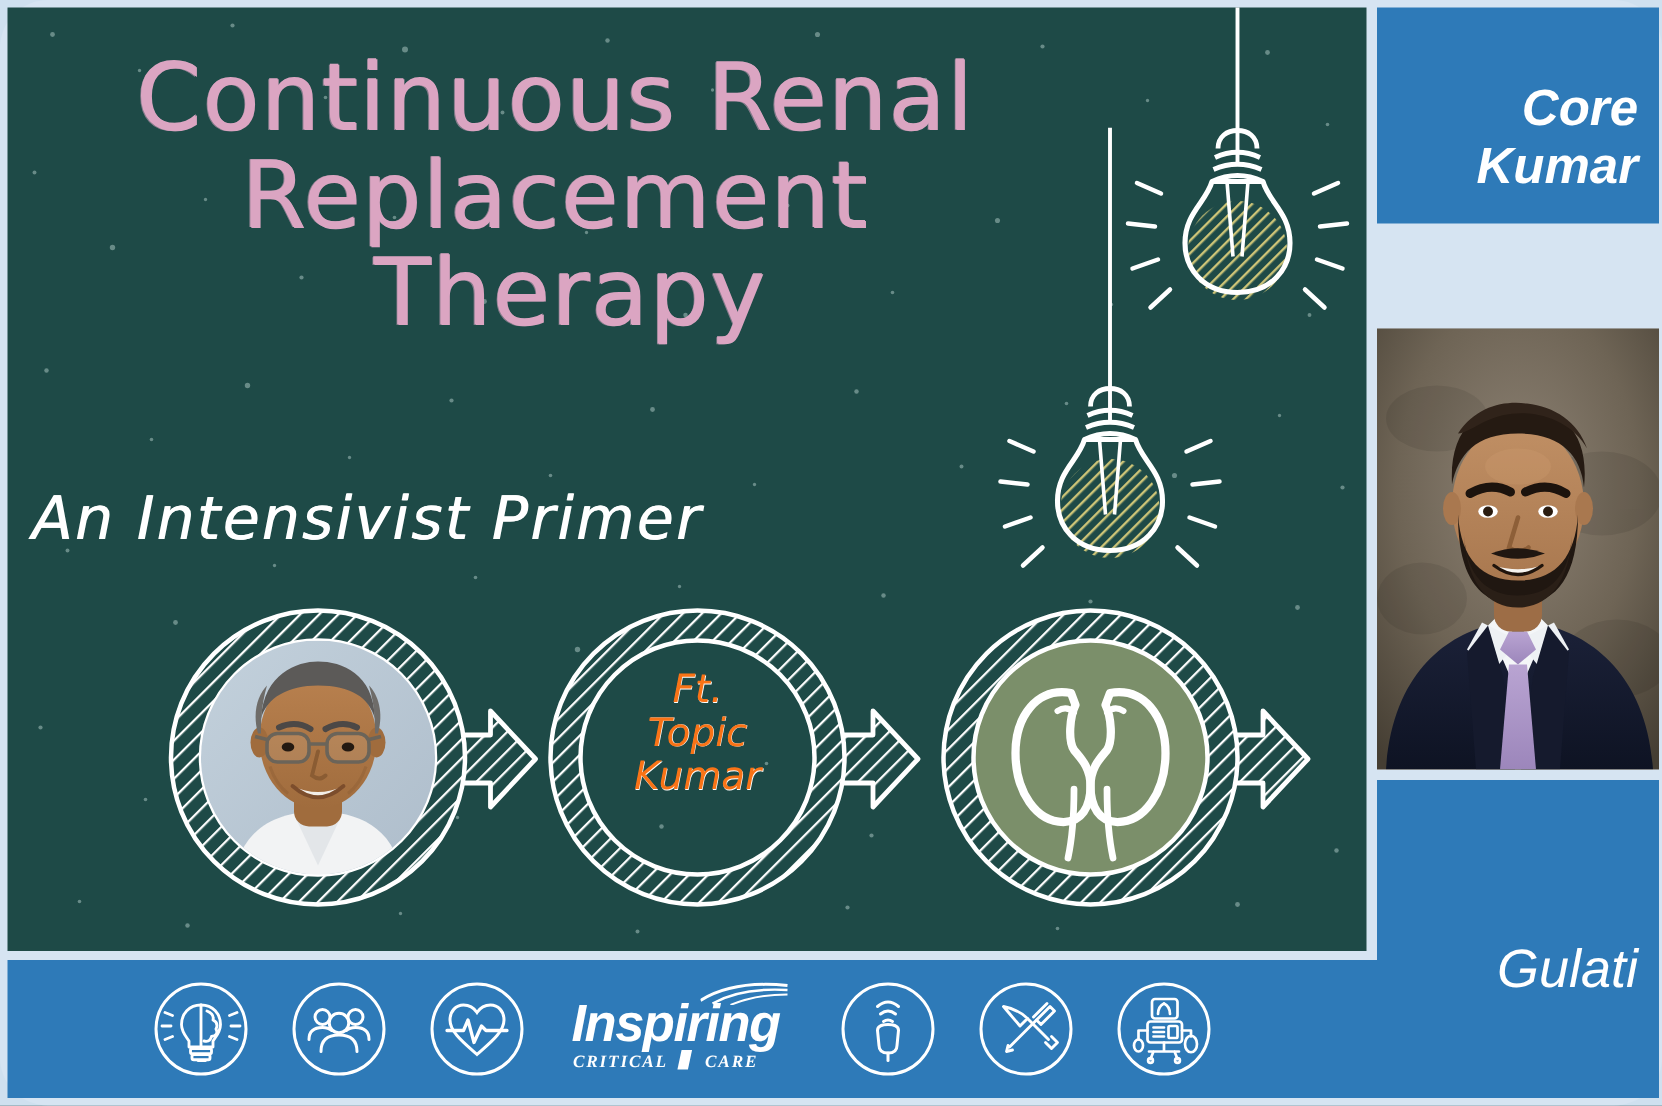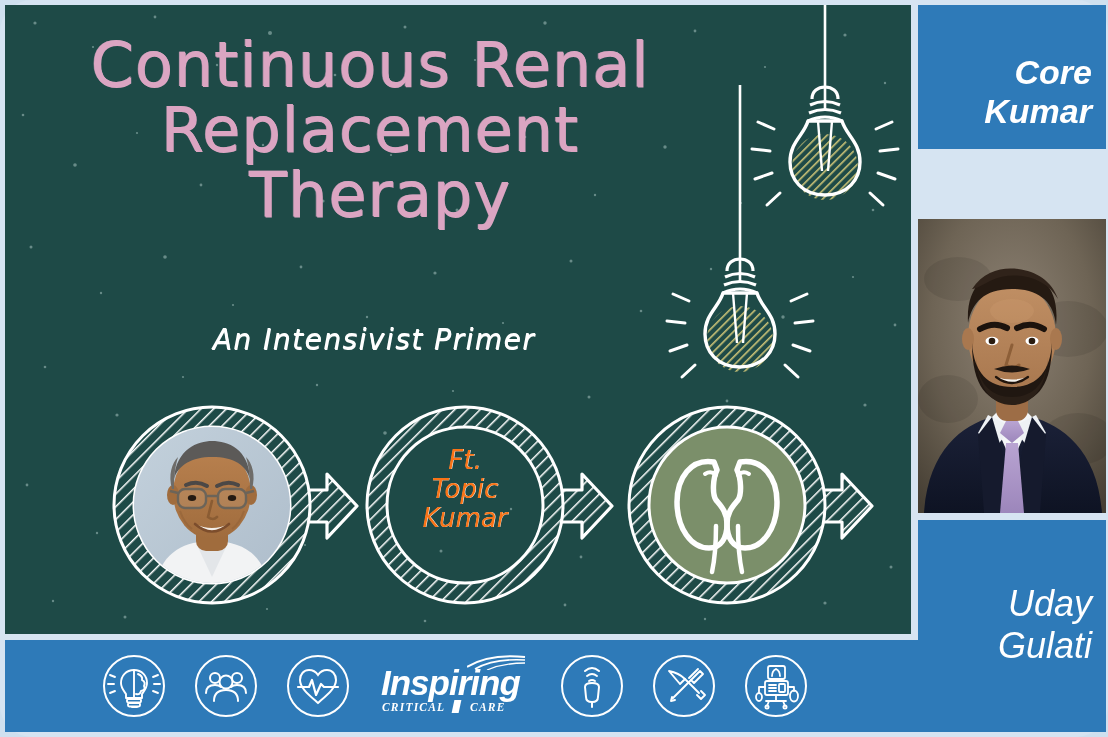--- a/index.html
+++ b/index.html
@@ -43,27 +43,27 @@
     line-height: 1.02;
     letter-spacing: 1px;
     text-shadow: 0.7px 0.7px 0 #dba5c2, -0.6px 0.4px 0 rgba(219,165,194,.55);
   }
   .chalk-title .l1 { display:block; font-size: 62px; }
   .chalk-title .l2 { display:block; font-size: 62px; margin-top: 2px;}
   .chalk-title .l3 { display:block; font-size: 62px; margin-top: 2px; padding-left: 20px;}
 
   .chalk-sub {
     position: absolute;
-    left: 4px; top: 318px;
+    left: 16px; top: 318px;
     width: 730px;
-    text-align: center;
+    text-align: left;
     color: #ffffff;
     font-family: "DejaVu Sans", sans-serif;
     font-style: italic;
-    font-size: 28px;
+    font-size: 40px;
     letter-spacing: 1.5px;
     text-shadow: .5px .5px 0 #fff;
   }
 
   
   .bulb-wrap { position: absolute; }
   #bulb-a { left: 745px; top: -6px; }
   #bulb-b { left: 660px; top: 80px; }
 
   
@@ -600,19 +600,19 @@
 
         <path d="M78 158 q16 11 32 0 q-16 5 -32 0 Z" fill="#f6f3ee"></path>
         <path d="M78 158 q16 12 32 0" stroke="#20140c" stroke-width="2.2" fill="none" stroke-linecap="round"></path>
 
         <ellipse cx="94" cy="92" rx="22" ry="12" fill="#d6a578" opacity=".22"></ellipse>
       </svg>
     </div>
 
     <div class="side-panel" id="panel-name">
       <div class="side-text" id="name-text">
-        <span>Uday</span><br>
+        <br>
         <span>Gulati</span>
       </div>
     </div>
   </div>
 
 </div>
 
 </body></html>

